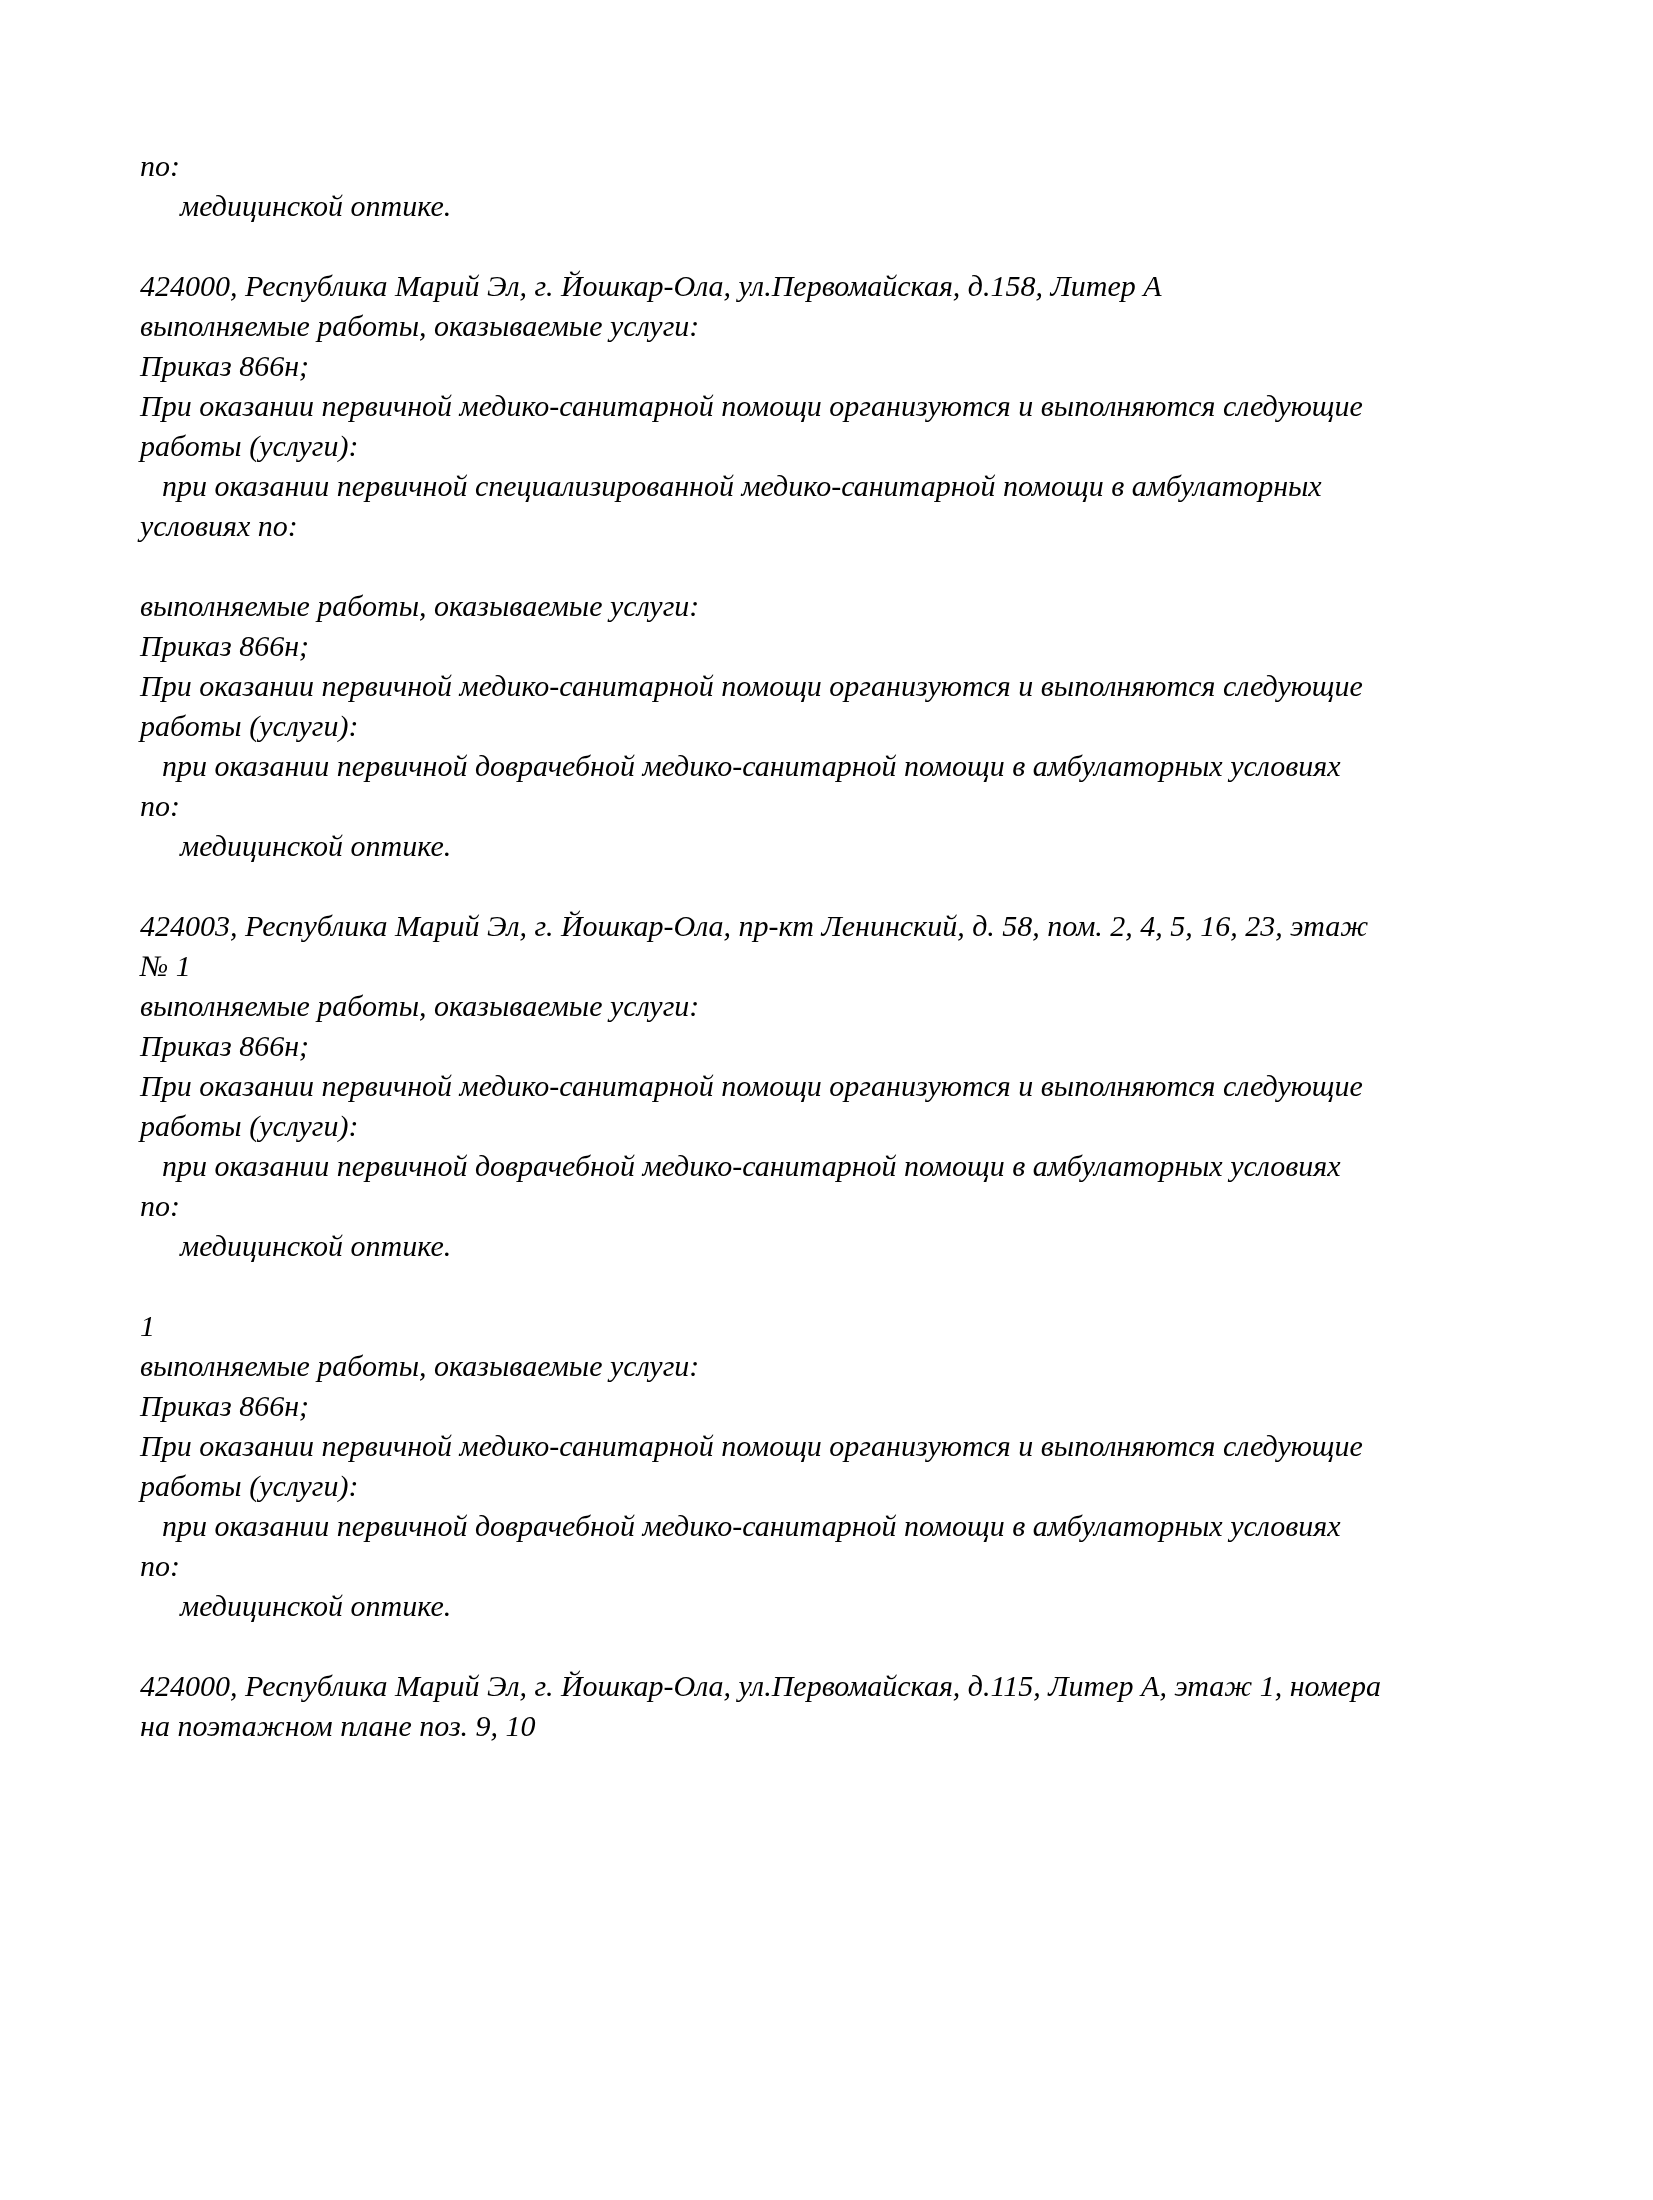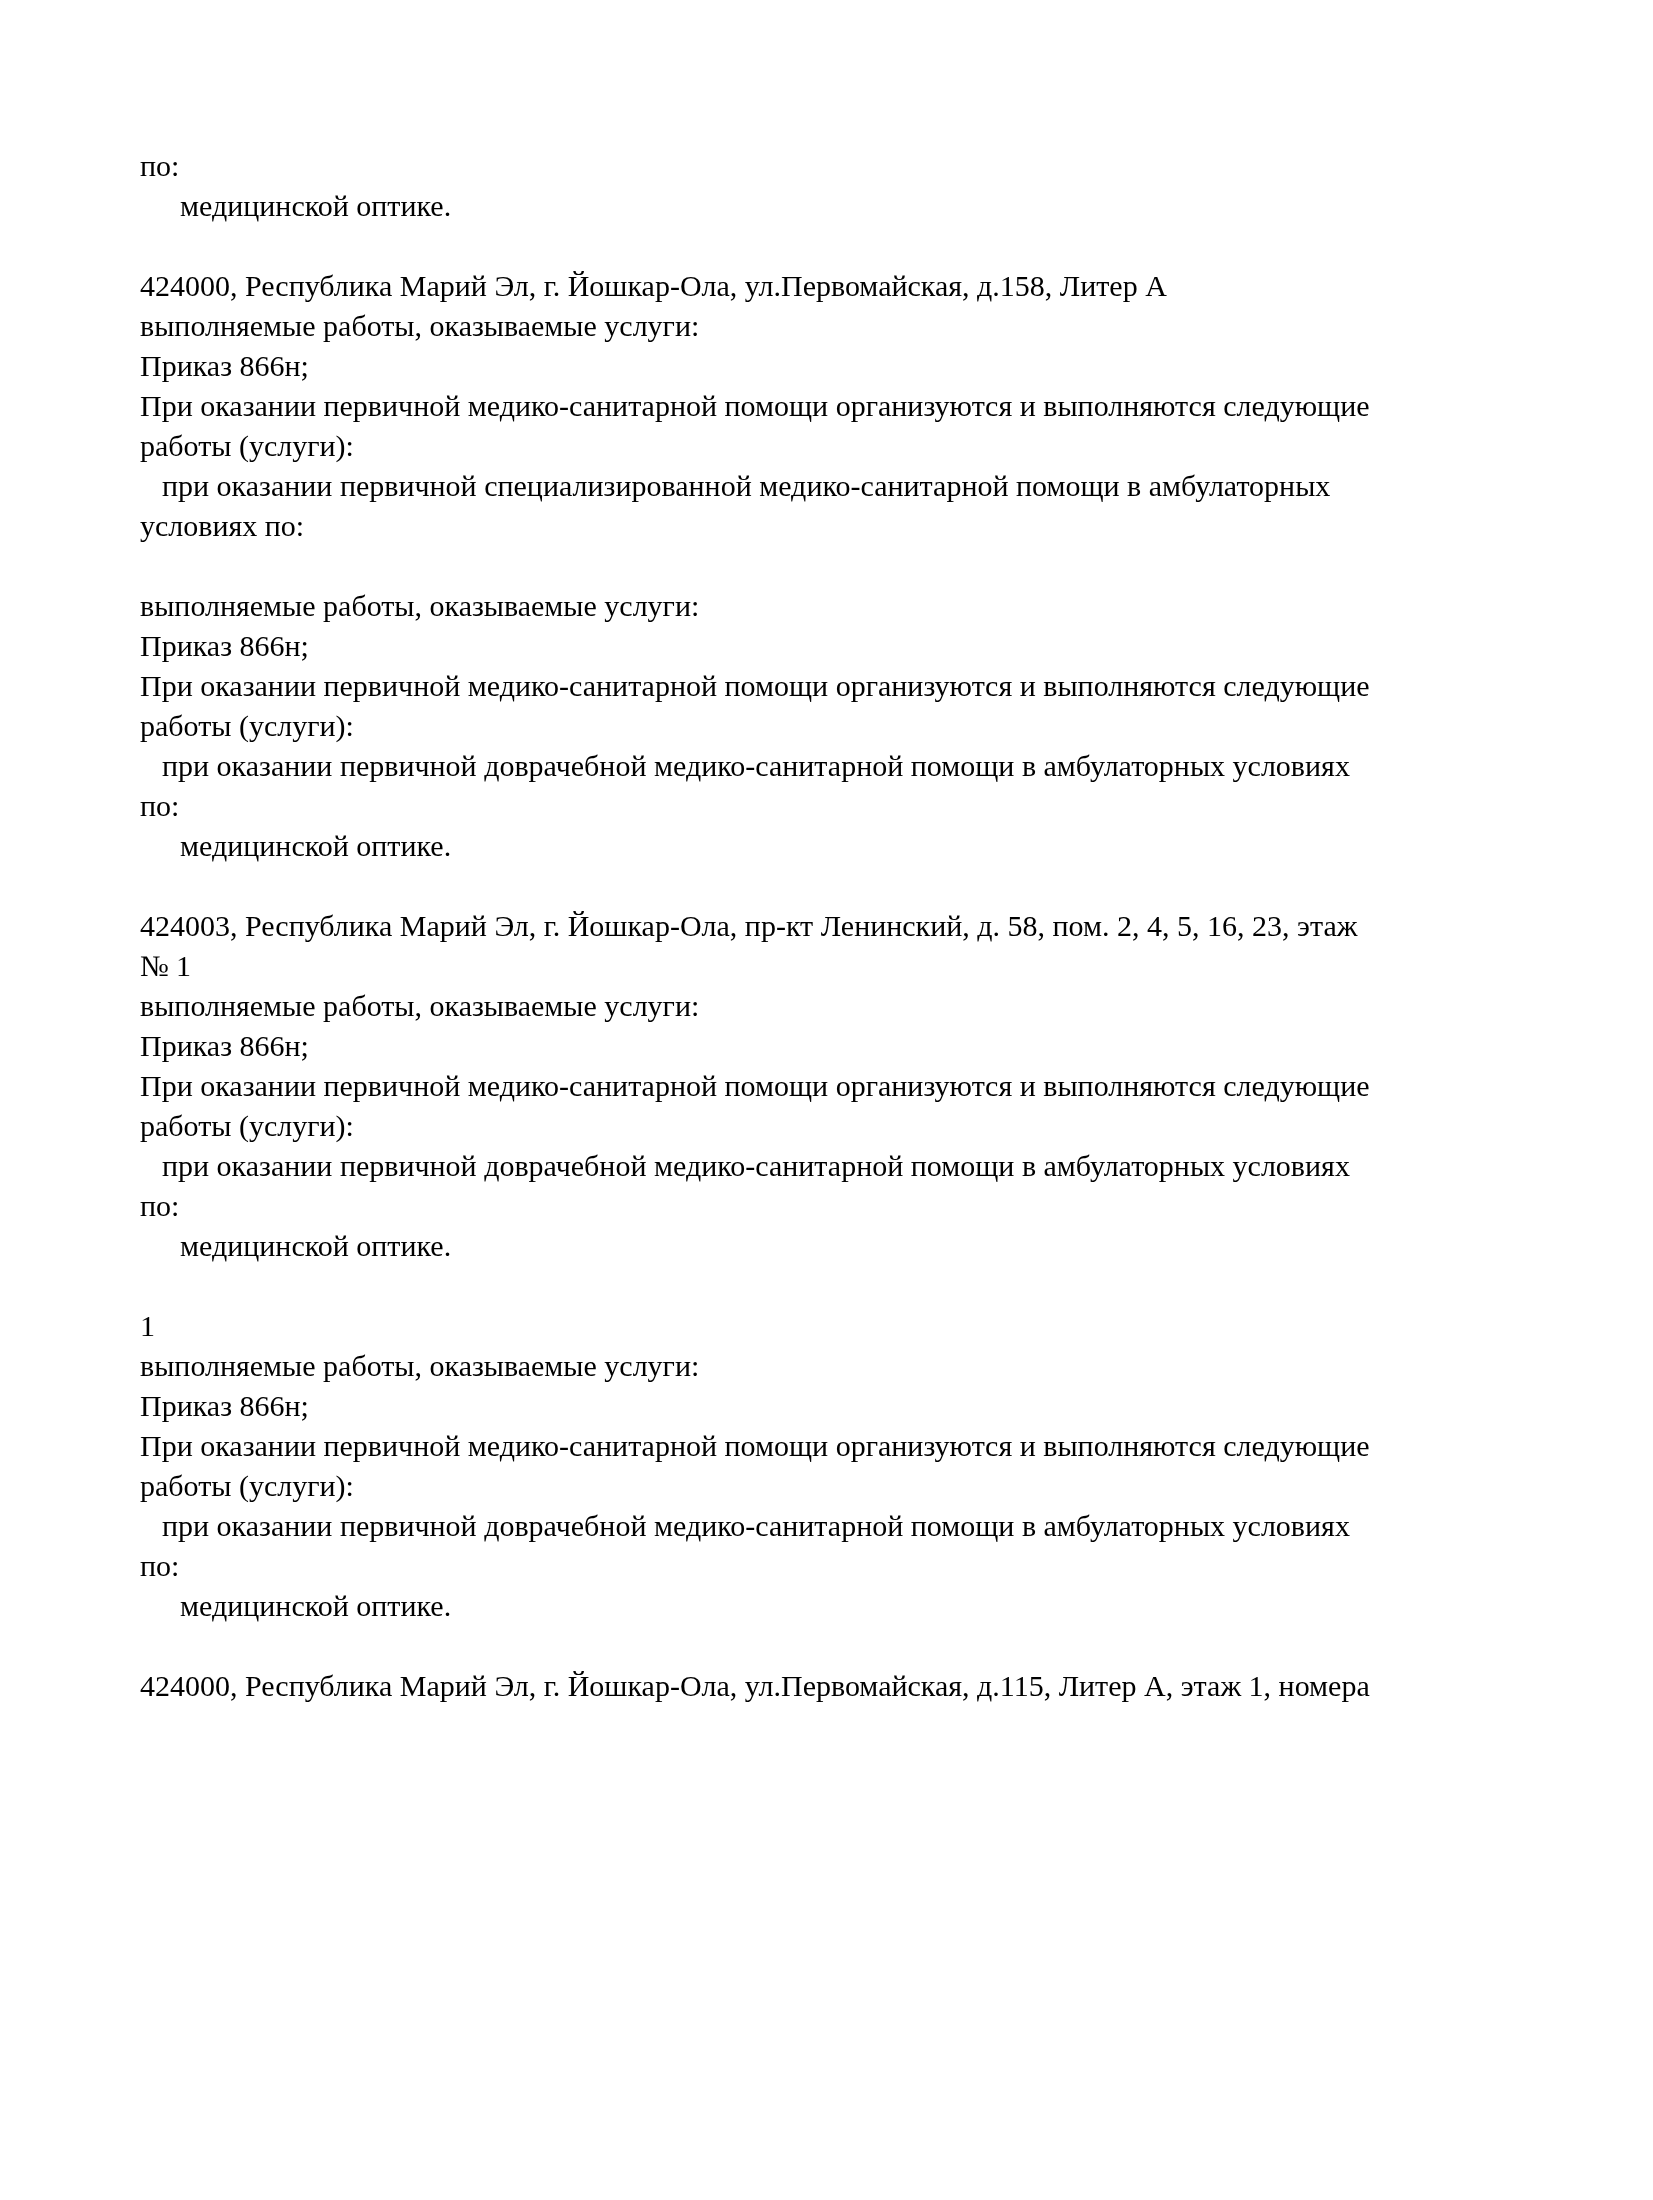--- a/index.html
+++ b/index.html
@@ -16,20 +16,21 @@
     font-family: "Liberation Serif", "DejaVu Serif", serif;
     color: #000000;
   }
   .content {
     position: absolute;
     left: 140px;
     top: 146px;
     width: 1390px;
     font-size: 30px;
     line-height: 40px;
+    font-style: italic;
   }
   .block {
     margin: 0 0 40px 0;
   }
   .block:last-child {
     margin-bottom: 14px;
   }
   .line {
     white-space: nowrap;
     height: 40px;
@@ -81,15 +82,16 @@
         <div class="line indent-0">выполняемые работы, оказываемые услуги:</div>
         <div class="line indent-0">Приказ 866н;</div>
         <div class="line indent-0">При оказании первичной медико-санитарной помощи организуются и выполняются следующие</div>
         <div class="line indent-0">работы (услуги):</div>
         <div class="line indent-1">при оказании первичной доврачебной медико-санитарной помощи в амбулаторных условиях</div>
         <div class="line indent-0">по:</div>
         <div class="line indent-2">медицинской оптике.</div>
       </div>
       <div class="block">
         <div class="line indent-0">424000, Республика Марий Эл, г. Йошкар-Ола, ул.Первомайская, д.115, Литер А, этаж 1, номера</div>
+        <div class="line indent-0">на поэтажном плане поз. 9, 10</div>
       </div>
     </div>
 </div>
 
 </body></html>

